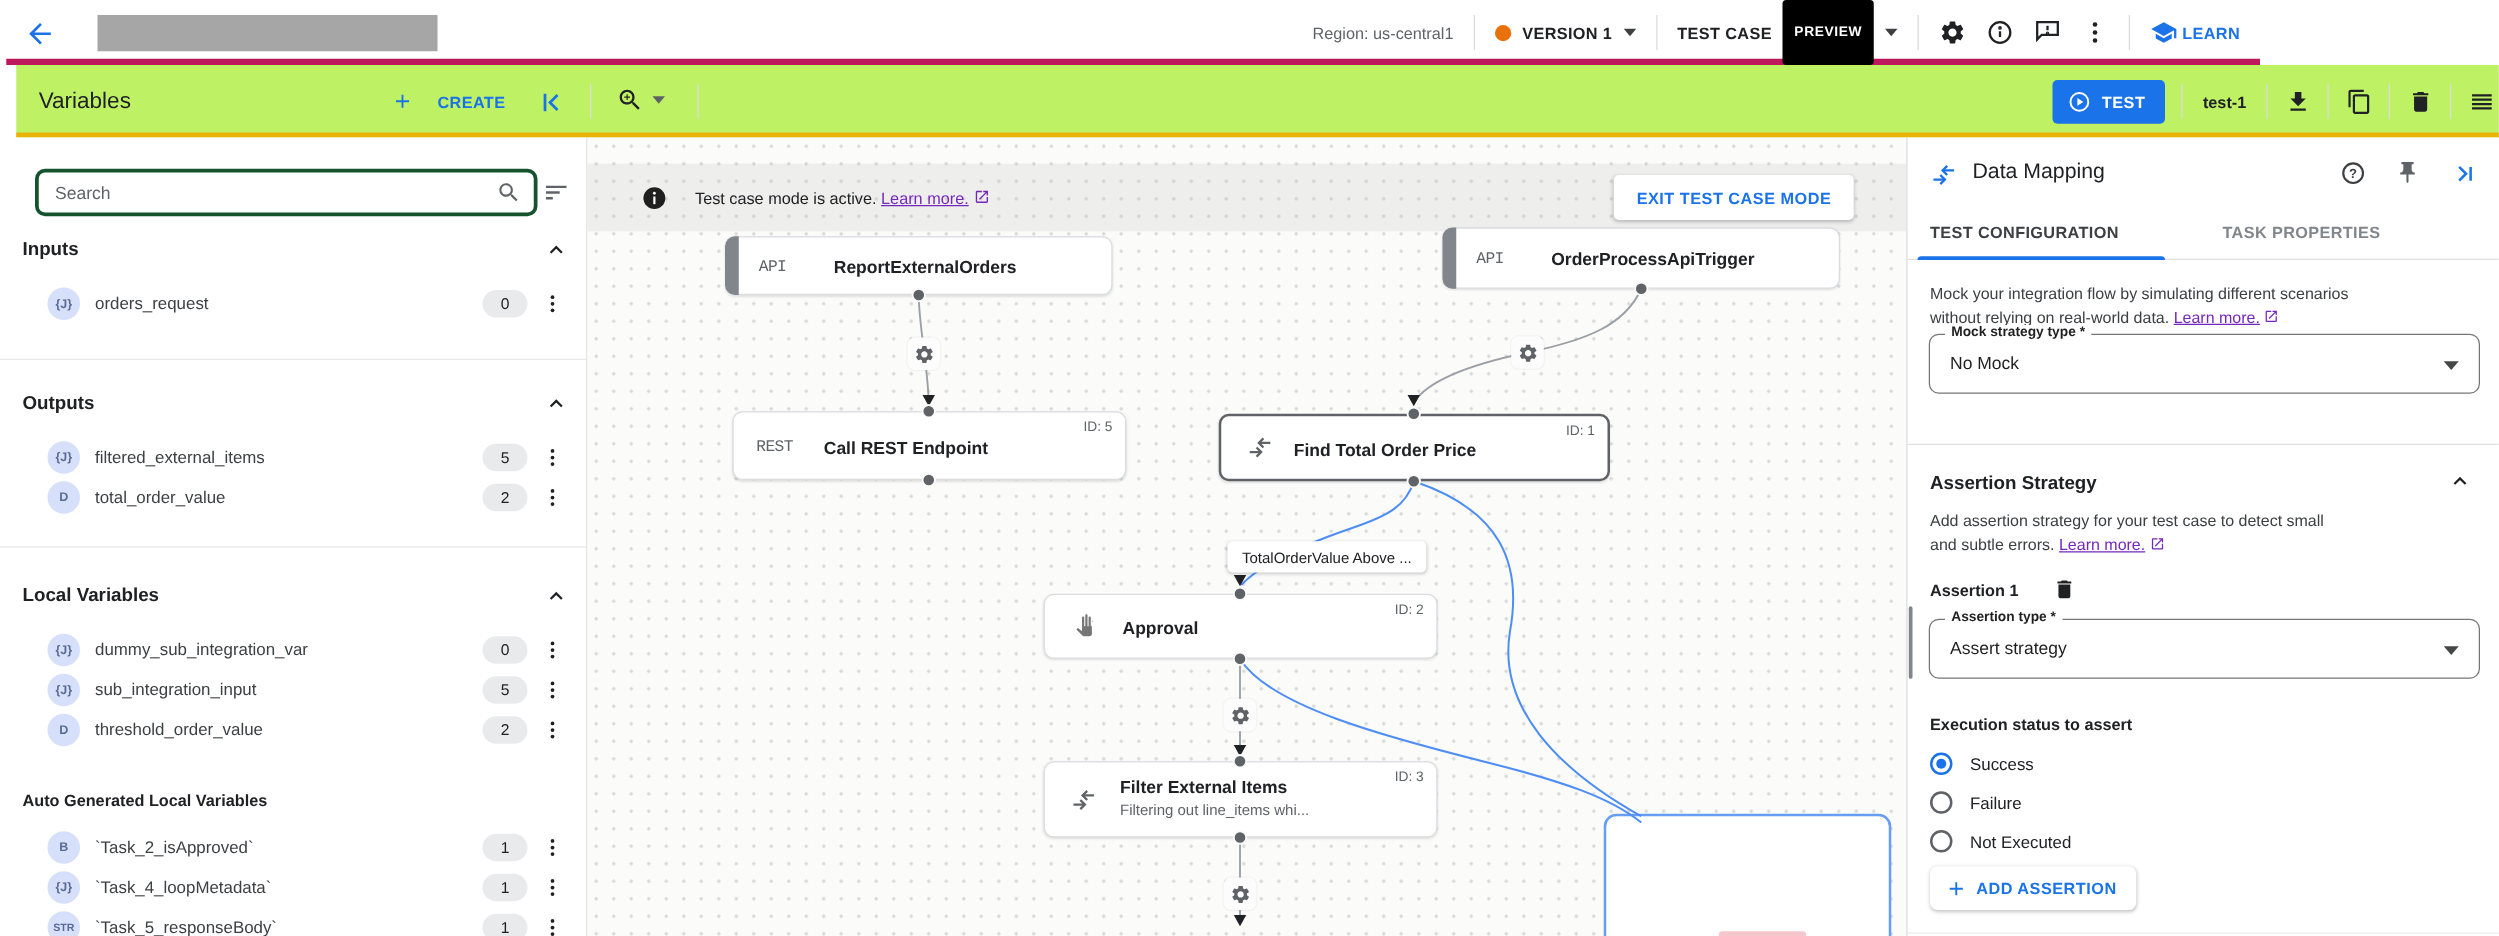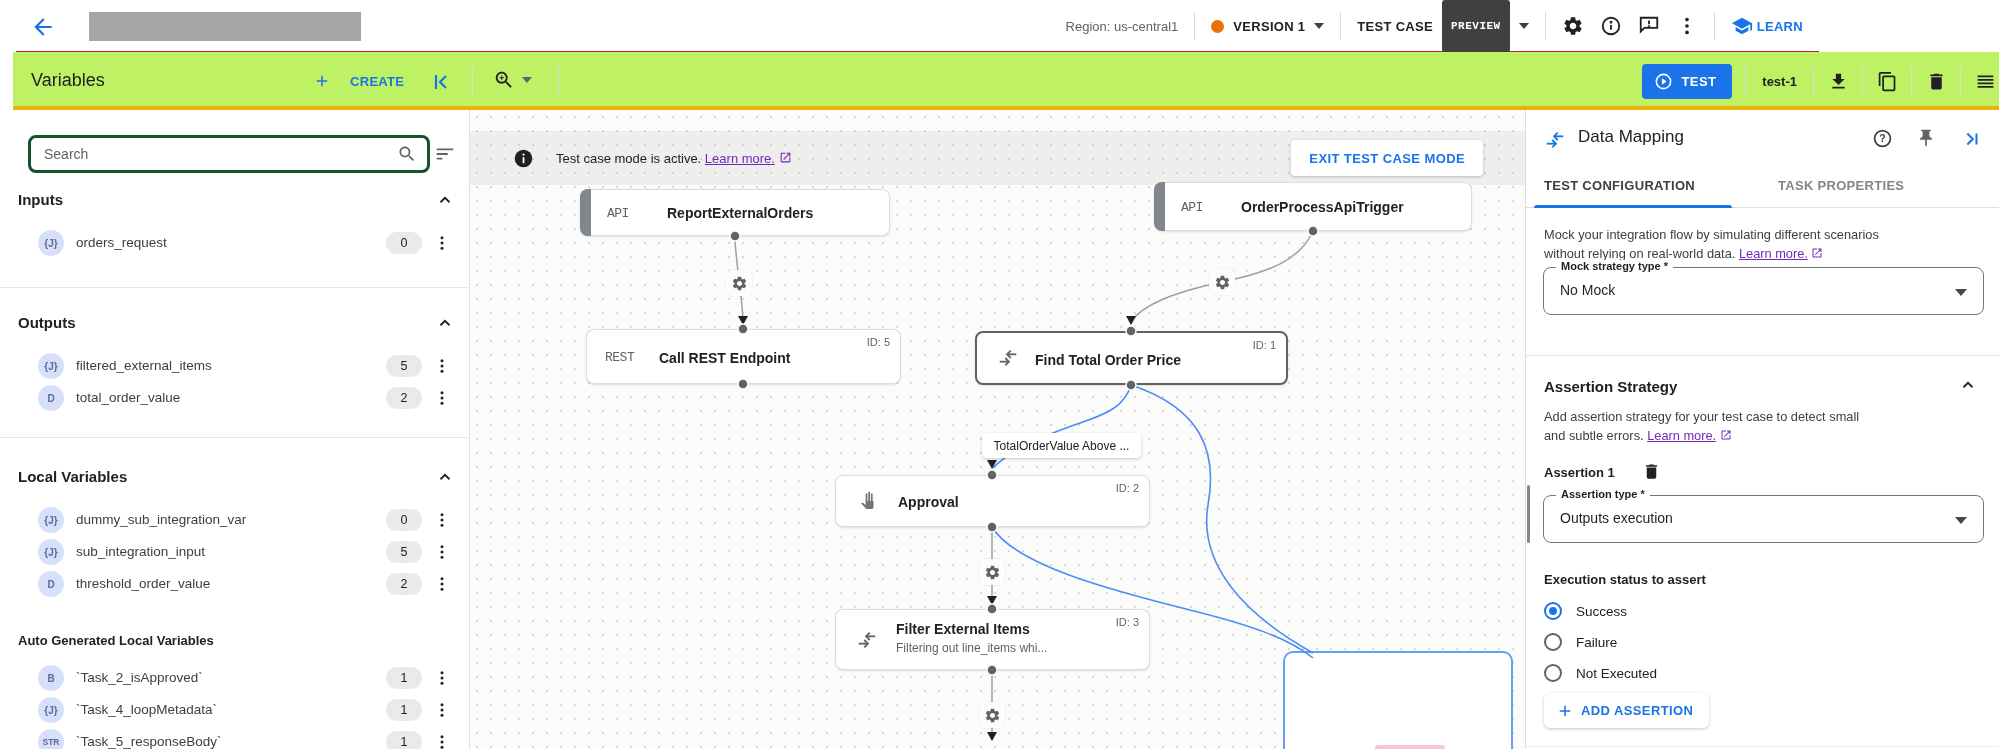--- a/index.html
+++ b/index.html
@@ -1,31 +1,31 @@
 <!DOCTYPE html>
 <html><head>
 <meta charset="utf-8">
 <style>
   * { margin:0; padding:0; box-sizing:border-box; }
   html,body { width:1999px; height:749px; overflow:hidden; }
   body { font-family:"Liberation Sans", sans-serif; color:#202124; background:#fff; }
   .screen { position:relative; width:1999px; height:749px; }
 
   
-  .hdr { position:absolute; left:16px; top:0; width:1803px; height:52px; background:#fff; border-bottom:1px solid #be185d; }
+  .hdr { position:absolute; left:5px; top:0; width:1803px; height:52px; background:#fff; border-bottom:5px solid #be185d; }
   .back-btn { position:absolute; left:14px; top:14px; width:26px; height:26px; cursor:pointer; }
   .redacted { position:absolute; left:73px; top:12px; width:272px; height:29px; background:#a6a6a6; }
   .hdr-right { position:absolute; right:16px; top:0; height:52px; display:flex; align-items:center; gap:16px; }
   .vdiv { width:1px; height:28px; background:#dadce0; }
   .region { font-size:13px; color:#5f6368; }
   .version { display:flex; align-items:center; gap:9px; font-size:13px; font-weight:bold; letter-spacing:.3px; cursor:pointer; }
   .dot-orange { width:13px; height:13px; border-radius:50%; background:#e8710a; }
   .caret { width:0; height:0; border-left:5px solid transparent; border-right:5px solid transparent; border-top:6px solid #3c4043; }
   .testcase { display:flex; align-items:center; gap:9px; font-size:13px; font-weight:bold; letter-spacing:.3px; cursor:pointer; }
-  .badge-preview { background:#404040; color:#fff; font-size:11px; font-weight:bold; letter-spacing:.5px; padding:20px 9px; border-radius:3px;font-family:Liberation Mono, monospace; }
+  .badge-preview { background:#000000; color:#fff; font-size:11px; font-weight:bold; letter-spacing:.5px; padding:20px 9px; border-radius:3px; }
   .hicon { width:22px; height:22px; display:flex; align-items:center; justify-content:center; cursor:pointer; }
   .learn { display:flex; align-items:center; gap:4px; color:#1a73e8; font-size:13px; font-weight:bold; letter-spacing:.3px; cursor:pointer; }
 
   
   .tbar { position:absolute; left:13px; top:52px; width:1999px; height:58px; background:#bef264; border-bottom:4px solid #eab308; }
   .tbar-title { position:absolute; left:18px; top:18px; font-size:18px; color:#202124; }
   .create-btn { position:absolute; left:300px; top:20px; display:flex; align-items:center; gap:19px; color:#1a73e8; font-size:13px; font-weight:bold; letter-spacing:.3px; cursor:pointer; }
   .collapse-btn { position:absolute; left:416px; top:18px; width:24px; height:24px; cursor:pointer; }
   .tb-div1 { position:absolute; left:459px; top:15px; width:1px; height:28px; background:#dadce0; }
   .zoom-btn { position:absolute; left:480px; top:17px; display:flex; align-items:center; gap:7px; cursor:pointer; }
@@ -560,21 +560,21 @@
 
     <div class="p-sub-title" style="top:355px">Assertion 1</div>
     <div class="del-icn" style="top:352px; left:116px">
       <svg viewBox="0 0 24 24" width="19" height="19" fill="#202124">
           <path d="M6 19c0 1.1.9 2 2 2h8c1.1 0 2-.9 2-2V7H6v12zM19 4h-3.5l-1-1h-5l-1 1H5v2h14V4z"></path>
         </svg>
     </div>
 
     <div class="mfield" style="top:385px">
       <span class="mfield-label">Assertion type *</span>
-      <span class="mfield-value">Outputs execution</span>
+      <span class="mfield-value">Assert strategy</span>
       <span class="mfield-caret"></span>
     </div>
 
     <div class="p-sub-title" style="top:462px">Execution status to assert</div>
 
     <div class="radio-row" style="top:490px">
       <span class="radio on"></span>
       <span class="radio-label">Success</span>
     </div>
     <div class="radio-row" style="top:521px">

